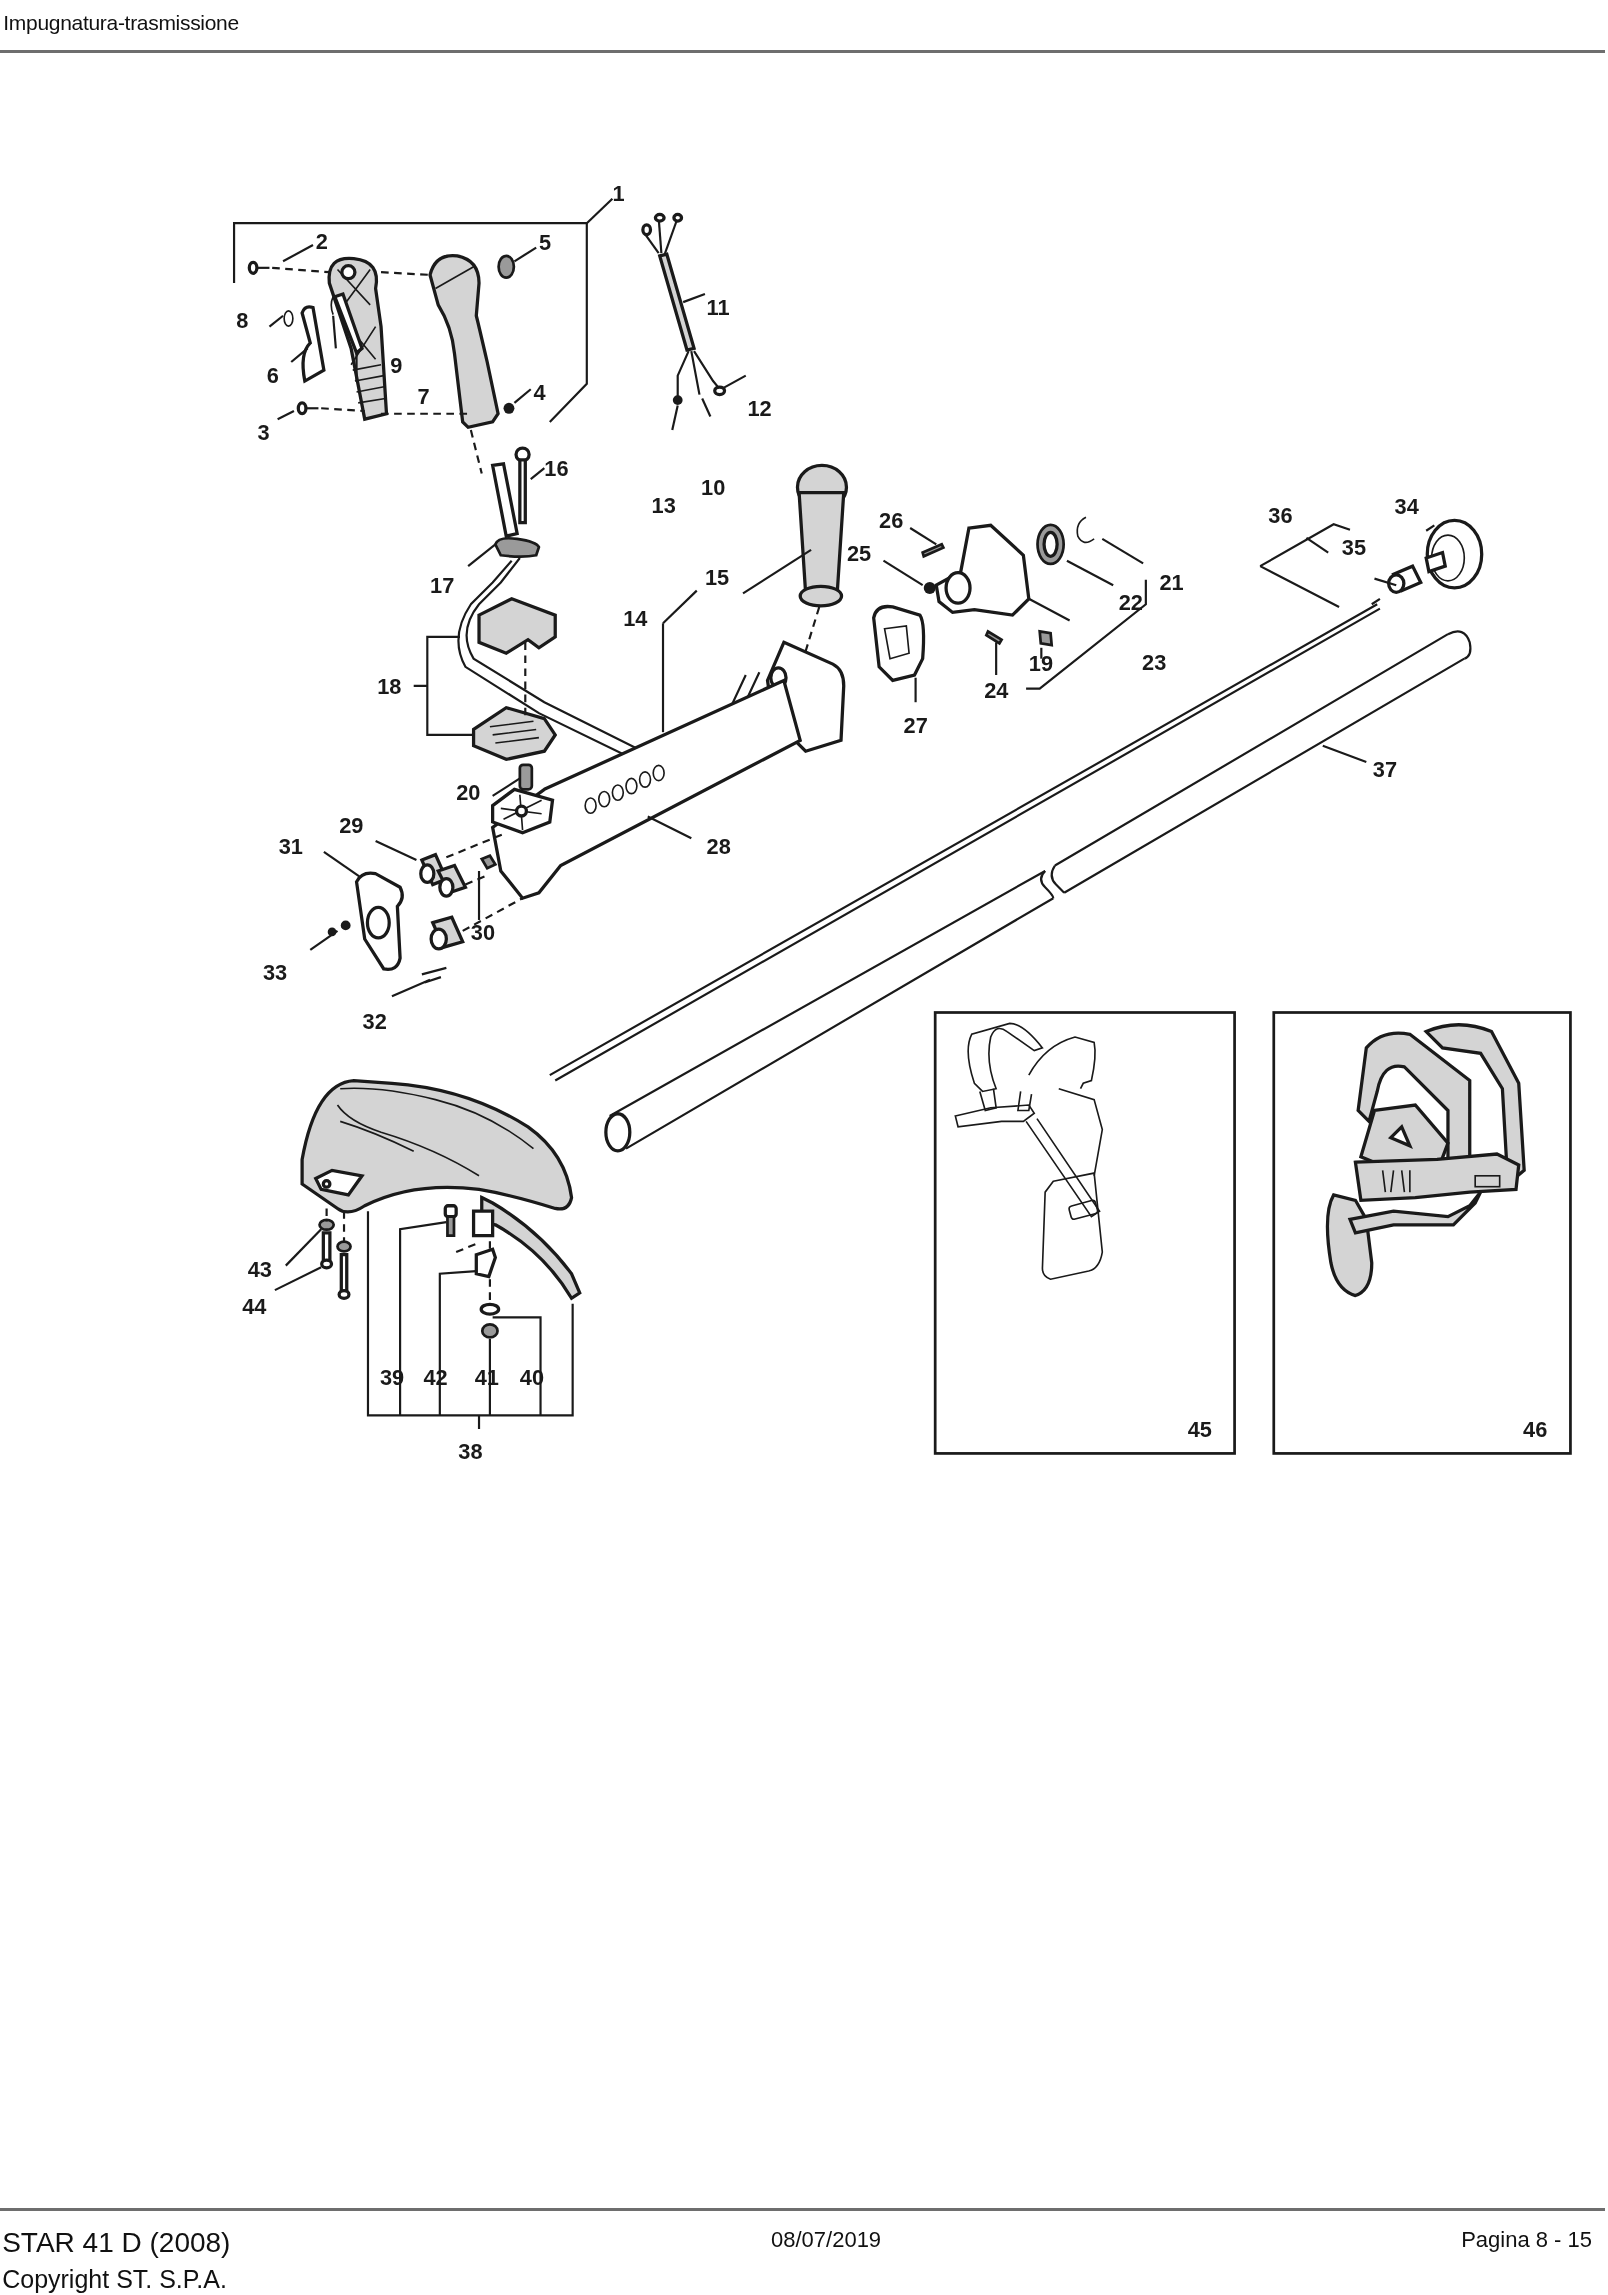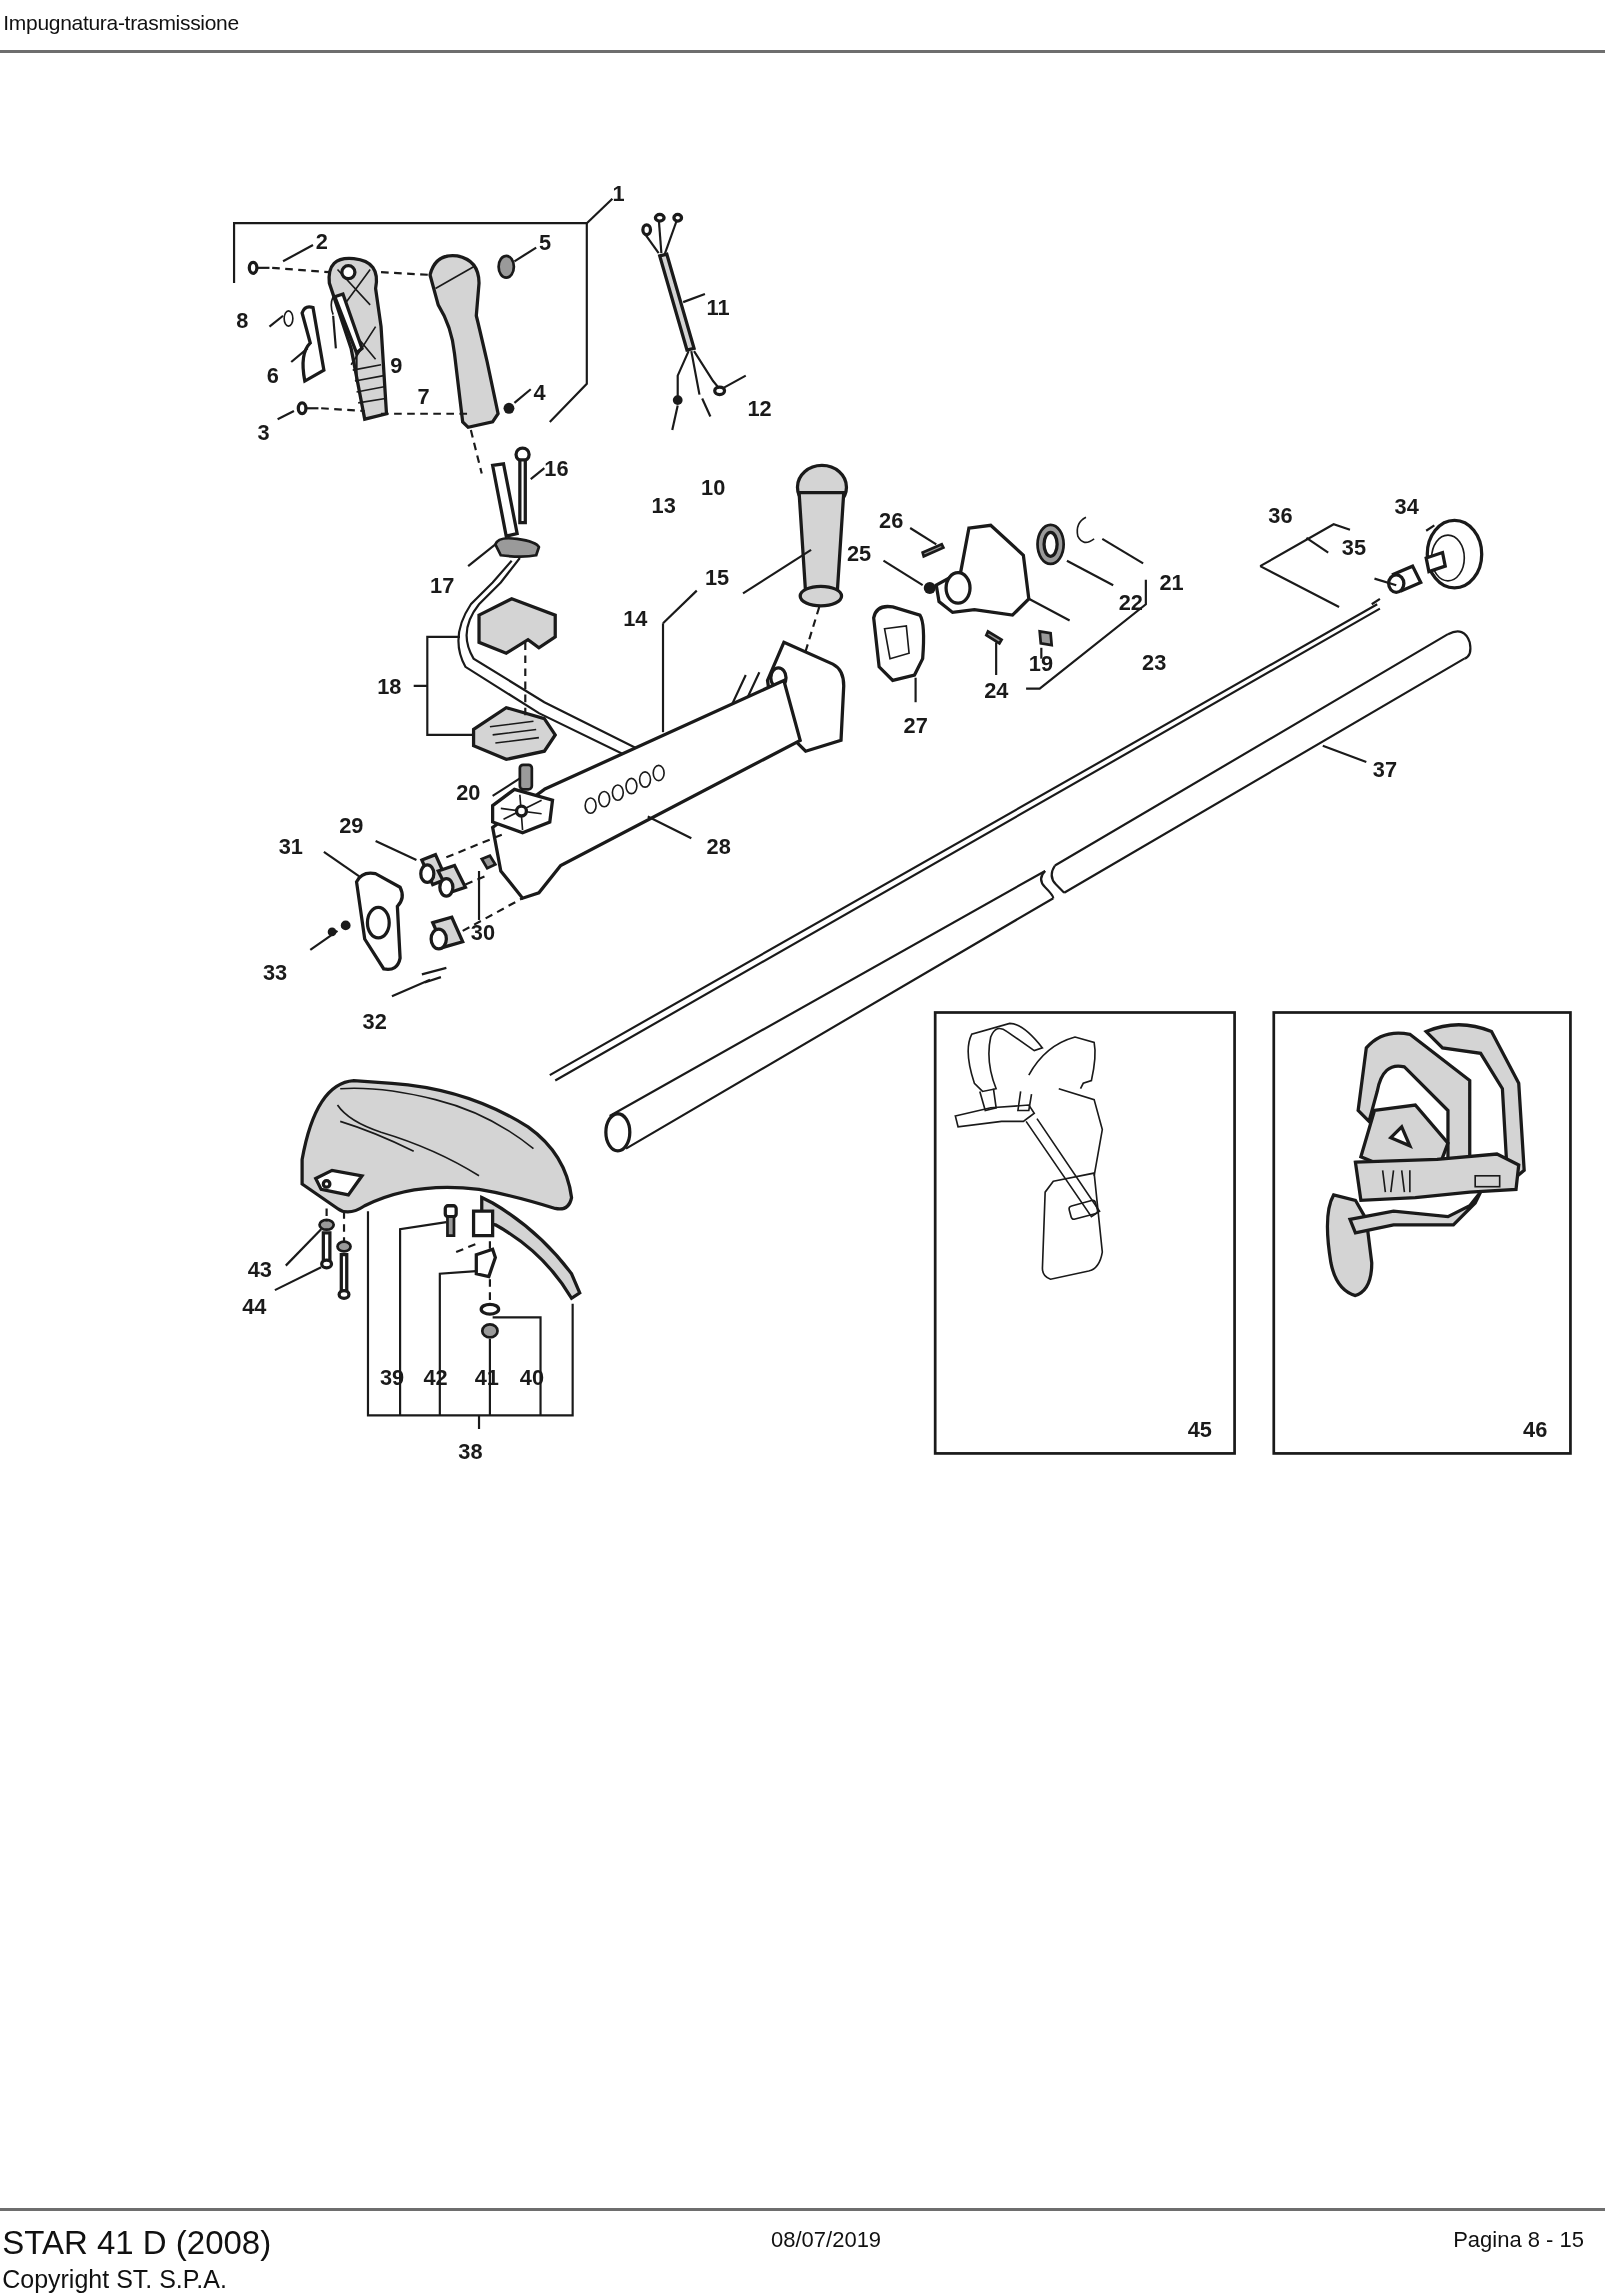--- a/index.html
+++ b/index.html
@@ -2,24 +2,24 @@
 <html style="font-size:8.7px"><head>
 <meta charset="utf-8">
 <style>
   html, body { margin: 0; padding: 0; background: #ffffff; }
   body { width: 1608px; height: 2295px; position: relative; overflow: hidden;
          font-family: "Liberation Sans", sans-serif; color: #111; }
   .page-title { position: absolute; left: 3.3px; top: 4px; font-size: 21px; line-height: 38px; letter-spacing: -0.3px; }
   .rule { position: absolute; left: 0; width: 1605px; height: 2.7px; background: #6e6e6e; }
   .rule.top { top: 50px; }
   .rule.bottom { top: 2208px; }
-  .footer-model { position: absolute; left: 2.2px; top: 2223px; font-size: 33px; line-height: 39px; }
+  .footer-model { position: absolute; left: 2.2px; top: 2223px; font-size: 28px; line-height: 39px; }
   .footer-copy { position: absolute; left: 2.2px; top: 2266px; font-size: 25px; line-height: 26px; }
   .footer-date { position: absolute; left: 771px; top: 2227px; font-size: 22px; line-height: 26px; }
-  .footer-page { position: absolute; right: 24px; top: 2227px; font-size: 22px; line-height: 26px; }
+  .footer-page { position: absolute; right: 16px; top: 2227px; font-size: 22px; line-height: 26px; }
   svg.diagram { position: absolute; left: 0; top: 0; width: 1608px; height: 2295px; }
   .lbl { font-family: "Liberation Sans", sans-serif; font-weight: bold; font-size: 40px; fill: #1a1a1a; }
   .ln { stroke: #1a1a1a; stroke-width: 4; fill: none; }
   .thin { stroke: #1a1a1a; stroke-width: 3; fill: none; }
   .dash { stroke: #1a1a1a; stroke-width: 4; fill: none; stroke-dasharray: 14 10; }
   .part { stroke: #1a1a1a; stroke-width: 6; fill: #d4d4d4; }
   .part-w { stroke: #1a1a1a; stroke-width: 6; fill: #ffffff; }
   .part-d { stroke: #1a1a1a; stroke-width: 5; fill: #9a9a9a; }
   .box { stroke: #1a1a1a; stroke-width: 5; fill: #ffffff; }
   .lbl-box { font-family: "Liberation Sans", sans-serif; font-weight: bold; font-size: 40px; fill: #1a1a1a; }

